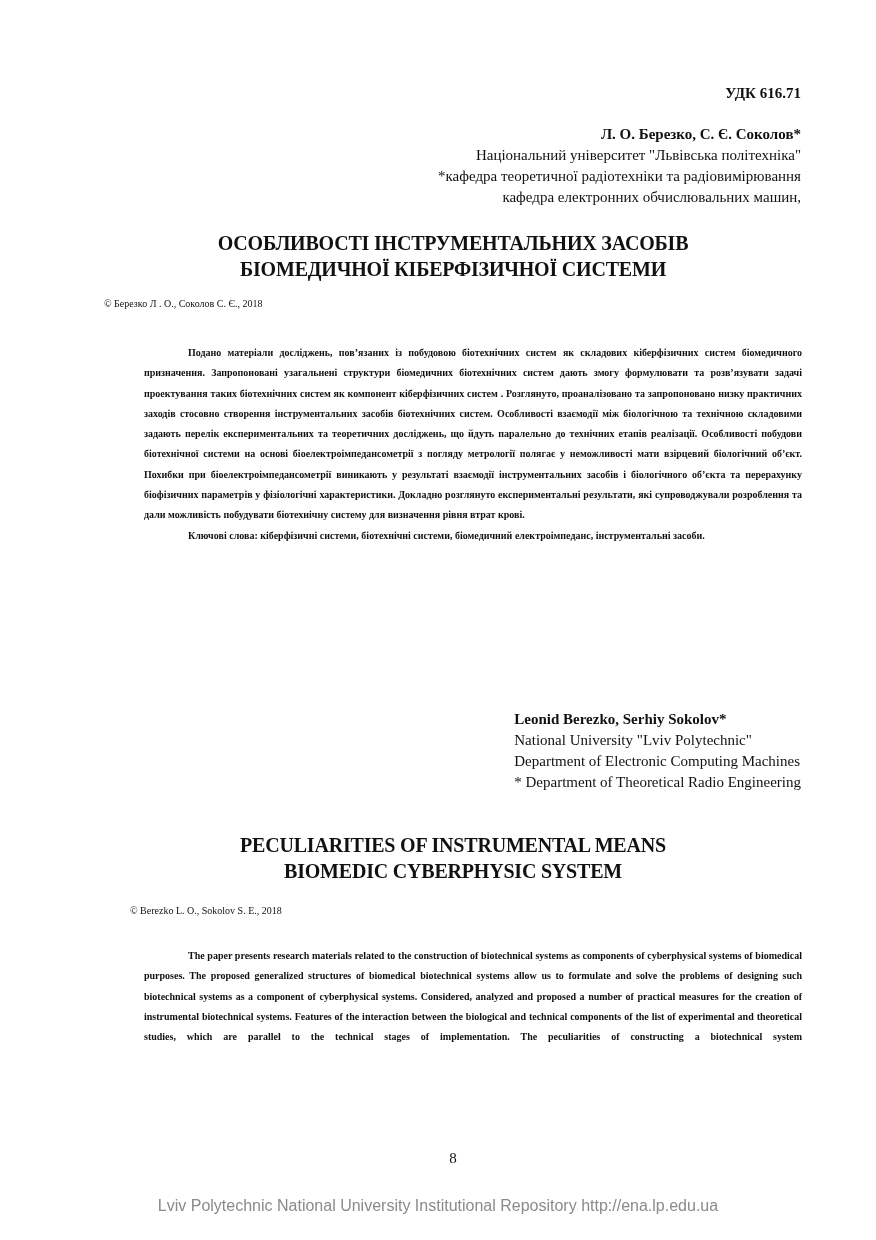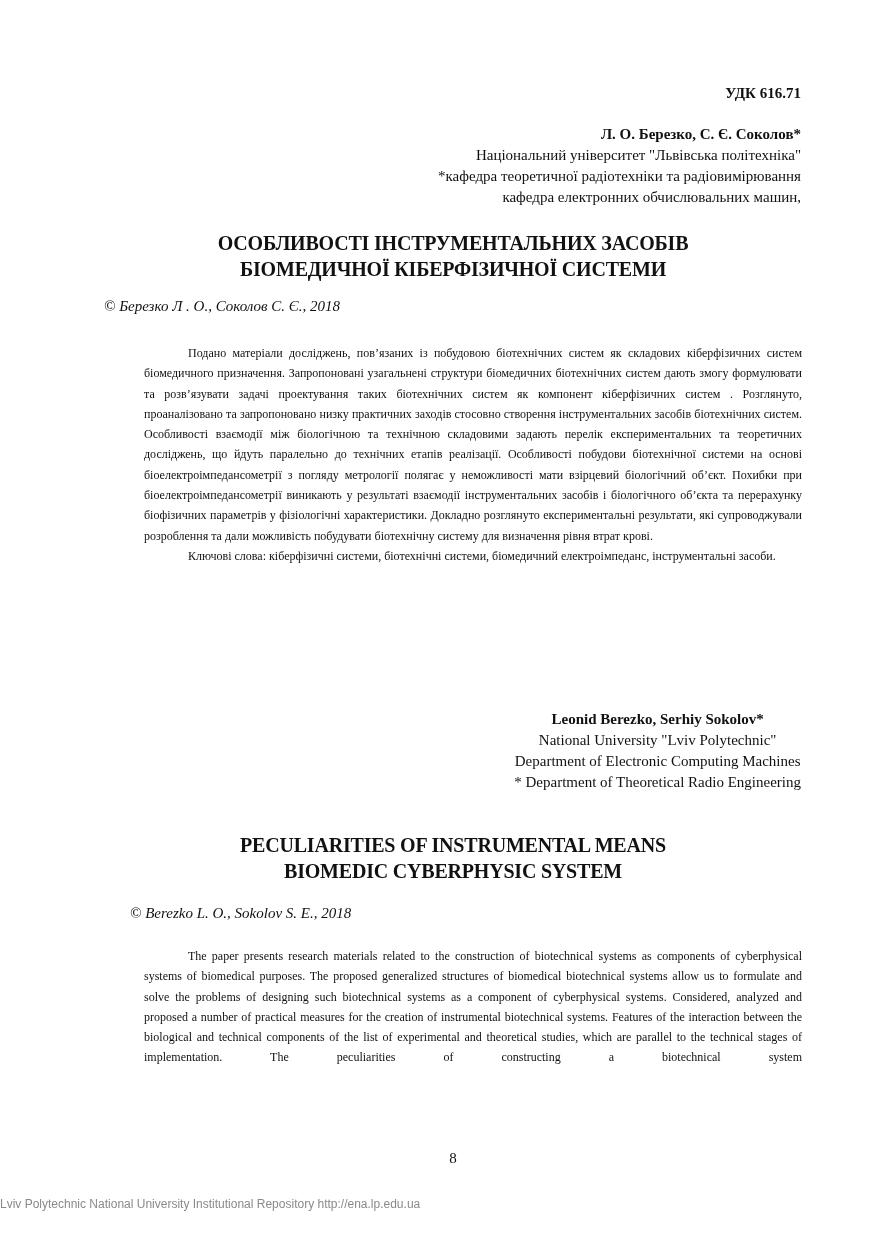--- a/index.html
+++ b/index.html
@@ -5,33 +5,33 @@
   html, body { margin: 0; padding: 0; background: #ffffff; }
   body { width: 876px; height: 1240px; position: relative; overflow: hidden;
          font-family: "Liberation Serif", "DejaVu Serif", serif; color: #111; }
   .abs { position: absolute; }
   .udk { right: 75px; top: 85px; font-weight: bold; font-size: 15px; }
   .authors-block { right: 75px; top: 124px; font-size: 15px; line-height: 21px; text-align: right; }
   .authors-block .names { font-weight: bold; font-family: Liberation Serif, serif; }
   .title { left: 0; width: 906px; font-weight: bold; font-size: 20px; line-height: 26px; text-align: center; letter-spacing: -0.2px; }
   .title.ua { top: 230px; }
   .title.en { top: 832px; }
-  .copyright { font-style: italic; font-size: 15px; }
+  .copyright { font-size: 10px; }
   .copyright.ua { left: 104px; top: 298px; }
   .copyright.en { left: 110px; top: 905px; margin-left: 20px; }
-  .abstract { left: 144px; width: 658px; font-weight: normal; font-size: 12px; line-height: 20.3px;
+  .abstract { left: 144px; width: 658px; font-weight: bold; font-size: 10px; line-height: 20.3px;
               text-align: justify; hyphens: none; }
   .abstract p { margin: 0; text-indent: 44px; }
   .abstract.ua { top: 343px; }
   .abstract.en { top: 946px; }
-  .en-authors { right: 75px; top: 709px; font-size: 15px; line-height: 21px; text-align: center; }
+  .en-authors { right: 75px; top: 709px; font-size: 15px; line-height: 21px; text-align: left; }
   .en-authors .names { font-weight: bold; }
   .pageno { left: 0; width: 906px; top: 1150px; text-align: center; font-size: 15px; }
-  .footer { left: 0; width: 876px; top: 1197px; text-align: left; font-family: "Liberation Sans", "DejaVu Sans", sans-serif;
-            font-size: 12px; color: #8a8a8a; }
+  .footer { left: 0; width: 876px; top: 1197px; text-align: center; font-family: "Liberation Sans", "DejaVu Sans", sans-serif;
+            font-size: 16px; color: #8a8a8a; }
 </style>
 </head>
 <body>
 
 <div class="abs udk">УДК 616.71</div>
 
 <div class="abs authors-block">
   <div class="names">Л. О. Березко, С. Є. Соколов*</div>
   <div>Національний університет "Львівська політехніка"</div>
   <div>*кафедра теоретичної радіотехніки та радіовимірювання</div>

